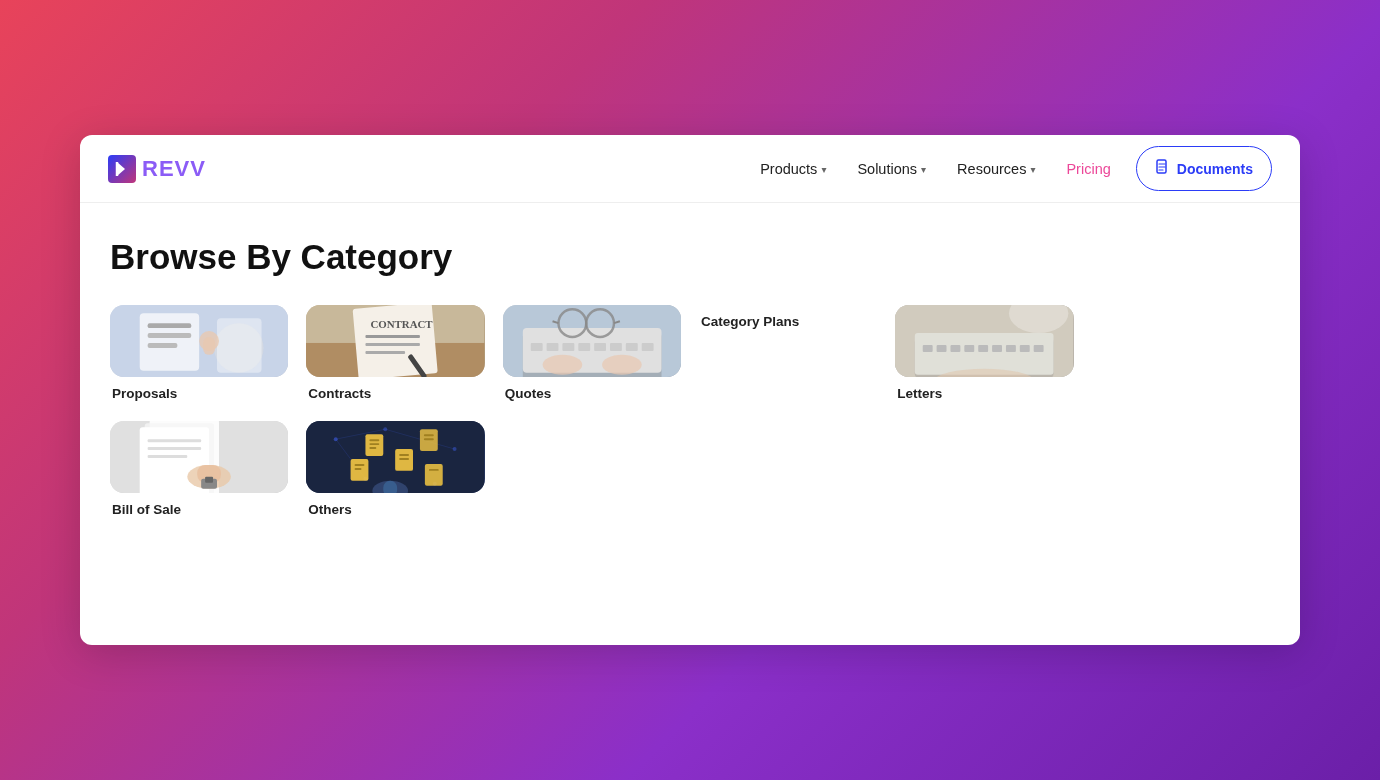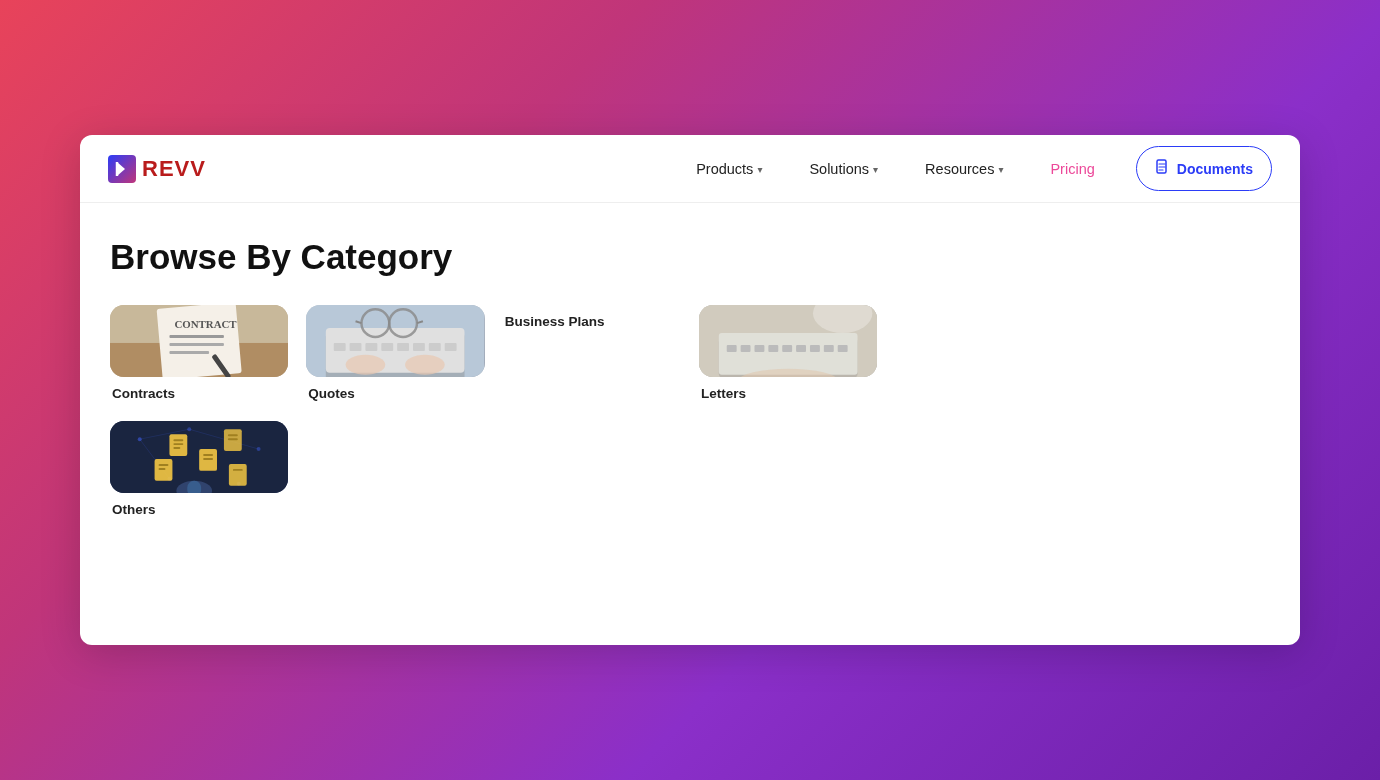--- a/index.html
+++ b/index.html
@@ -44,27 +44,27 @@
       display: flex;
       align-items: center;
       justify-content: center;
       color: white;
       font-weight: bold;
       font-size: 15px;
     }
     .logo-text {
       font-size: 22px;
       font-weight: 800;
-      color: #b91c1c;
+      color: #8b5cf6;
       letter-spacing: 1px;
     }
     .nav-links {
       display: flex;
       align-items: center;
-      gap: 19px;
+      gap: 3px;
       justify-content: center;
     }
     .nav-item {
       display: flex;
       align-items: center;
       gap: 4px;
       padding: 8px 14px;
       font-size: 14.5px;
       color: #222;
       cursor: pointer;
@@ -211,20 +211,37 @@
         <span>Documents</span>
       </button>
     </div>
   </nav>
 
   <div class="content">
     <h2 class="section-title">Browse By Category</h2>
 
     <div class="categories-grid">
 
+      <div class="category-card">
+        <div class="card-img-wrapper img-proposals">
+          <svg viewBox="0 0 180 96" preserveAspectRatio="xMidYMid slice">
+            <rect width="180" height="96" fill="#c8d4e8"></rect>
+            <rect x="30" y="20" width="60" height="58" rx="4" fill="#fff" opacity="0.7"></rect>
+            <rect x="38" y="30" width="44" height="5" rx="2" fill="#aaa"></rect>
+            <rect x="38" y="40" width="44" height="5" rx="2" fill="#bbb"></rect>
+            <rect x="38" y="50" width="30" height="5" rx="2" fill="#bbb"></rect>
+            <ellipse cx="130" cy="55" rx="25" ry="25" fill="#e0e0e0" opacity="0.5"></ellipse>
+            <rect x="108" y="25" width="45" height="55" rx="4" fill="white" opacity="0.4"></rect>
+
+            <circle cx="100" cy="48" r="10" fill="#e8c8b0" opacity="0.8"></circle>
+            <rect x="94" y="44" width="12" height="18" rx="6" fill="#e8c8b0" opacity="0.8"></rect>
+          </svg>
+        </div>
+        <div class="category-label">Proposals</div>
+      </div>
 
       <div class="category-card">
         <div class="card-img-wrapper img-contracts">
           <svg viewBox="0 0 180 96" preserveAspectRatio="xMidYMid slice">
             <rect width="180" height="96" fill="#c8b89a"></rect>
 
             <rect x="0" y="50" width="180" height="50" fill="#a07040" opacity="0.6"></rect>
 
             <rect x="50" y="12" width="80" height="72" rx="3" fill="#f5f0e8" transform="rotate(-5,90,48)"></rect>
             <text x="65" y="35" font-size="11" fill="#555" font-family="serif" font-weight="bold">CONTRACT</text>
@@ -263,21 +280,21 @@
 
             <ellipse cx="60" cy="72" rx="20" ry="10" fill="#e8c8b0" opacity="0.7"></ellipse>
             <ellipse cx="120" cy="72" rx="20" ry="10" fill="#e8c8b0" opacity="0.7"></ellipse>
           </svg>
         </div>
         <div class="category-label">Quotes</div>
       </div>
 
 
       <div class="category-card">
-        <div class="category-label">Business Plans</div>
+        <div class="category-label">Category Plans</div>
       </div>
 
       <div class="category-card">
         <div class="card-img-wrapper img-letters">
           <svg viewBox="0 0 180 96" preserveAspectRatio="xMidYMid slice">
             <rect width="180" height="96" fill="#c0c0b8"></rect>
 
             <rect x="0" y="0" width="180" height="96" fill="#d8d0c0" opacity="0.7"></rect>
 
             <rect x="20" y="45" width="140" height="40" rx="4" fill="#888" opacity="0.3"></rect>
@@ -296,20 +313,42 @@
 
             <ellipse cx="90" cy="88" rx="50" ry="12" fill="#e0c8b0" opacity="0.6"></ellipse>
           </svg>
         </div>
         <div class="category-label">Letters</div>
       </div>
     </div>
 
     <div class="categories-grid-row2">
 
+      <div class="category-card">
+        <div class="card-img-wrapper img-bill-of-sale">
+          <svg viewBox="0 0 180 96" preserveAspectRatio="xMidYMid slice">
+            <rect width="180" height="96" fill="#e0e0e0"></rect>
+
+            <rect x="40" y="10" width="70" height="80" rx="3" fill="#fff" opacity="0.9"></rect>
+            <rect x="35" y="14" width="70" height="80" rx="3" fill="#f5f5f5" opacity="0.8"></rect>
+            <rect x="30" y="18" width="70" height="78" rx="3" fill="white"></rect>
+
+            <rect x="38" y="30" width="54" height="3" rx="1" fill="#ddd"></rect>
+            <rect x="38" y="38" width="54" height="3" rx="1" fill="#ddd"></rect>
+            <rect x="38" y="46" width="40" height="3" rx="1" fill="#ddd"></rect>
+
+            <ellipse cx="100" cy="68" rx="22" ry="12" fill="#e8c8a8" opacity="0.8"></ellipse>
+            <rect x="88" y="56" width="24" height="18" rx="8" fill="#e8c0a0" opacity="0.9"></rect>
+
+            <rect x="92" y="70" width="16" height="10" rx="2" fill="#888"></rect>
+            <rect x="96" y="68" width="8" height="6" rx="1" fill="#666"></rect>
+          </svg>
+        </div>
+        <div class="category-label">Bill of Sale</div>
+      </div>
 
       <div class="category-card">
         <div class="card-img-wrapper img-others">
           <svg viewBox="0 0 180 96" preserveAspectRatio="xMidYMid slice">
             <rect width="180" height="96" fill="#1a2540"></rect>
 
             <circle cx="30" cy="30" r="2" fill="#4466ff" opacity="0.5"></circle>
             <circle cx="80" cy="20" r="2" fill="#4466ff" opacity="0.4"></circle>
             <circle cx="150" cy="40" r="2" fill="#4466ff" opacity="0.4"></circle>
             <circle cx="60" cy="70" r="2" fill="#4466ff" opacity="0.4"></circle>

